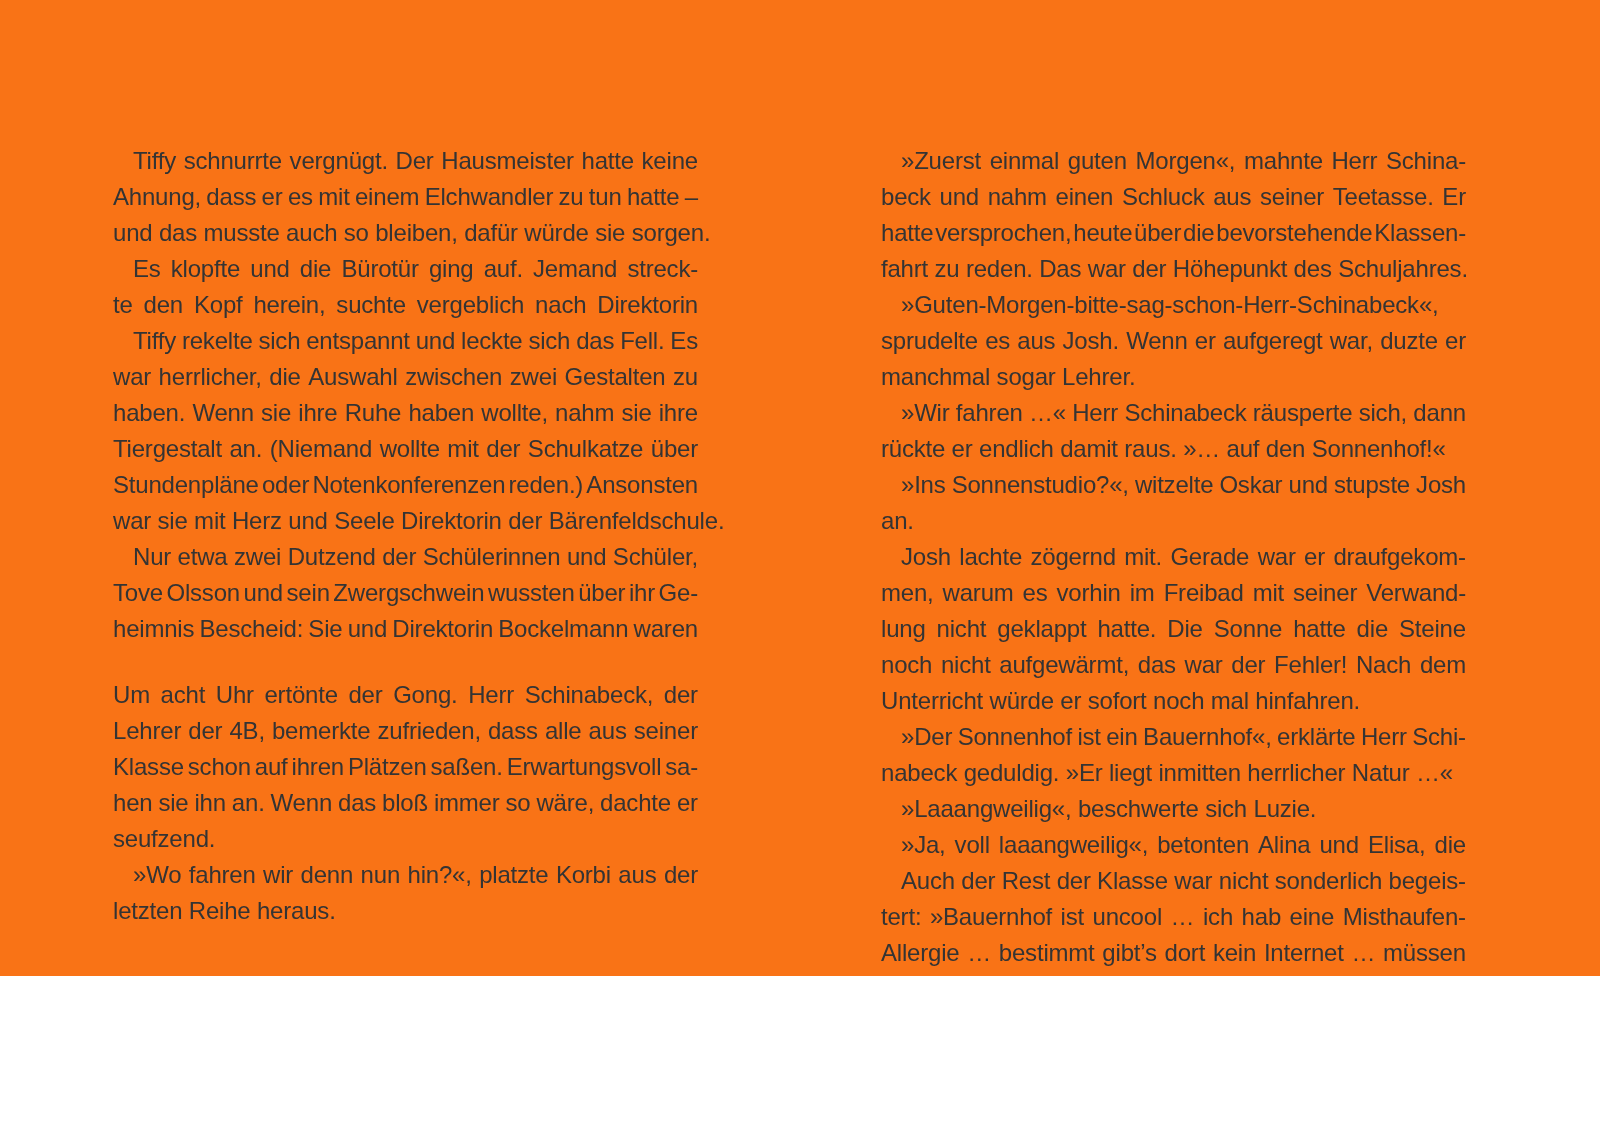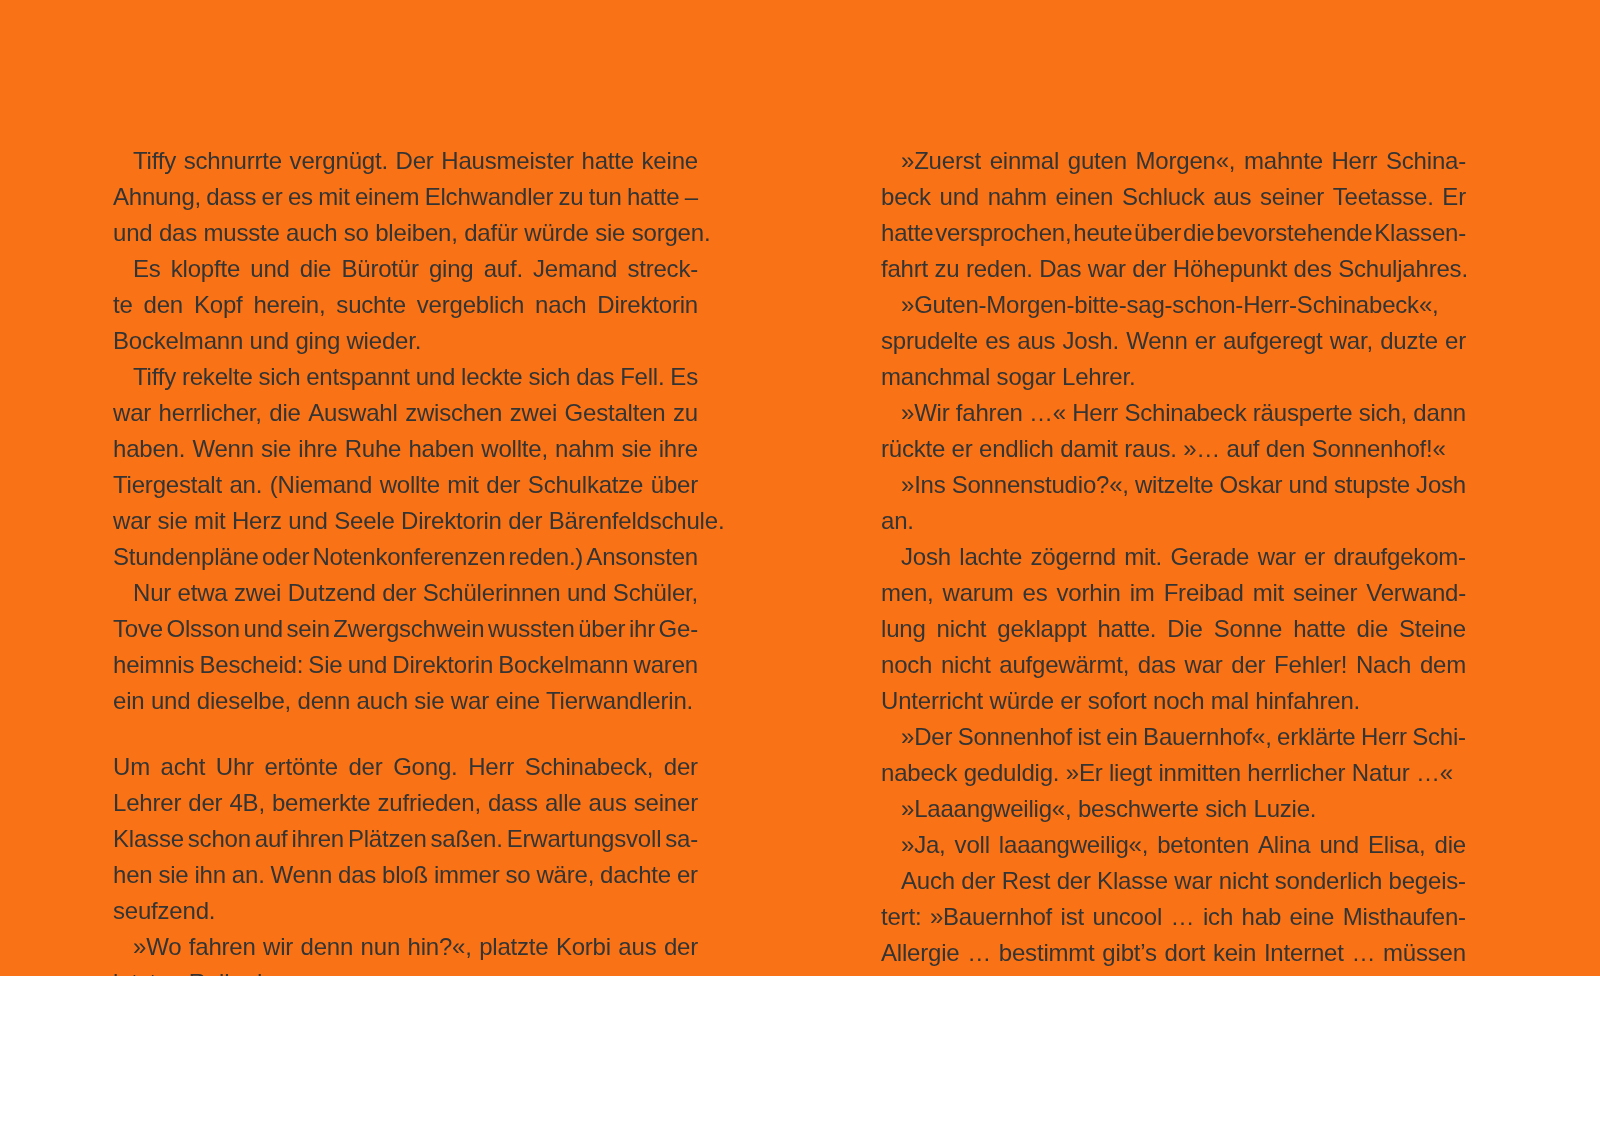--- a/index.html
+++ b/index.html
@@ -101,21 +101,20 @@
         <div class="line just">
           <span>te</span>
           <span>den</span>
           <span>Kopf</span>
           <span>herein,</span>
           <span>suchte</span>
           <span>vergeblich</span>
           <span>nach</span>
           <span>Direktorin</span>
         </div>
-        <div class="line plain">Bockelmann und ging wieder.</div>
       </div>
       <div class="para">
         <div class="line just ind">
           <span>Tiffy</span>
           <span>rekelte</span>
           <span>sich</span>
           <span>entspannt</span>
           <span>und</span>
           <span>leckte</span>
           <span>sich</span>
@@ -148,28 +147,28 @@
         <div class="line just">
           <span>Tiergestalt</span>
           <span>an.</span>
           <span>(Niemand</span>
           <span>wollte</span>
           <span>mit</span>
           <span>der</span>
           <span>Schulkatze</span>
           <span>über</span>
         </div>
-        <div class="line plain">war sie mit Herz und Seele Direktorin der Bärenfeldschule.</div>
         <div class="line just">
           <span>Stundenpläne</span>
           <span>oder</span>
           <span>Notenkonferenzen</span>
           <span>reden.)</span>
           <span>Ansonsten</span>
         </div>
+        <div class="line plain">war sie mit Herz und Seele Direktorin der Bärenfeldschule.</div>
       </div>
       <div class="para">
         <div class="line just ind">
           <span>Nur</span>
           <span>etwa</span>
           <span>zwei</span>
           <span>Dutzend</span>
           <span>der</span>
           <span>Schülerinnen</span>
           <span>und</span>
@@ -188,21 +187,20 @@
         </div>
         <div class="line just">
           <span>heimnis</span>
           <span>Bescheid:</span>
           <span>Sie</span>
           <span>und</span>
           <span>Direktorin</span>
           <span>Bockelmann</span>
           <span>waren</span>
         </div>
-        <div class="line plain">ein und dieselbe, denn auch sie war eine Tierwandlerin.</div>
       </div>
       <div class="para gap">
         <div class="line just">
           <span>Um</span>
           <span>acht</span>
           <span>Uhr</span>
           <span>ertönte</span>
           <span>der</span>
           <span>Gong.</span>
           <span>Herr</span>

